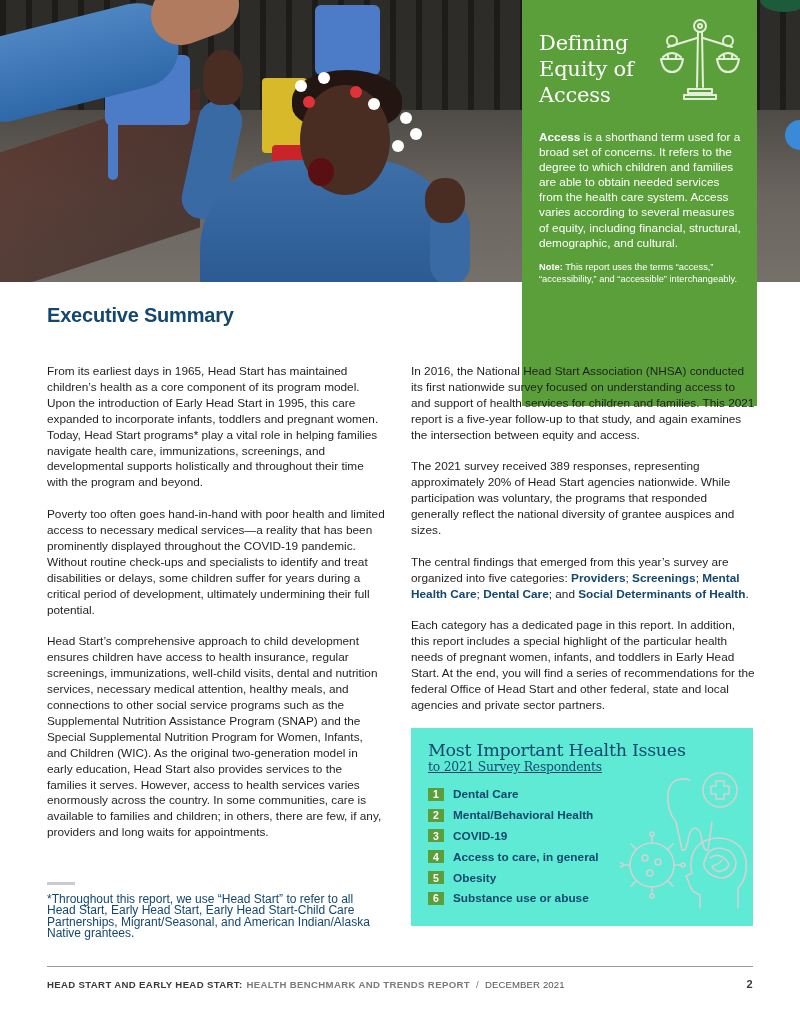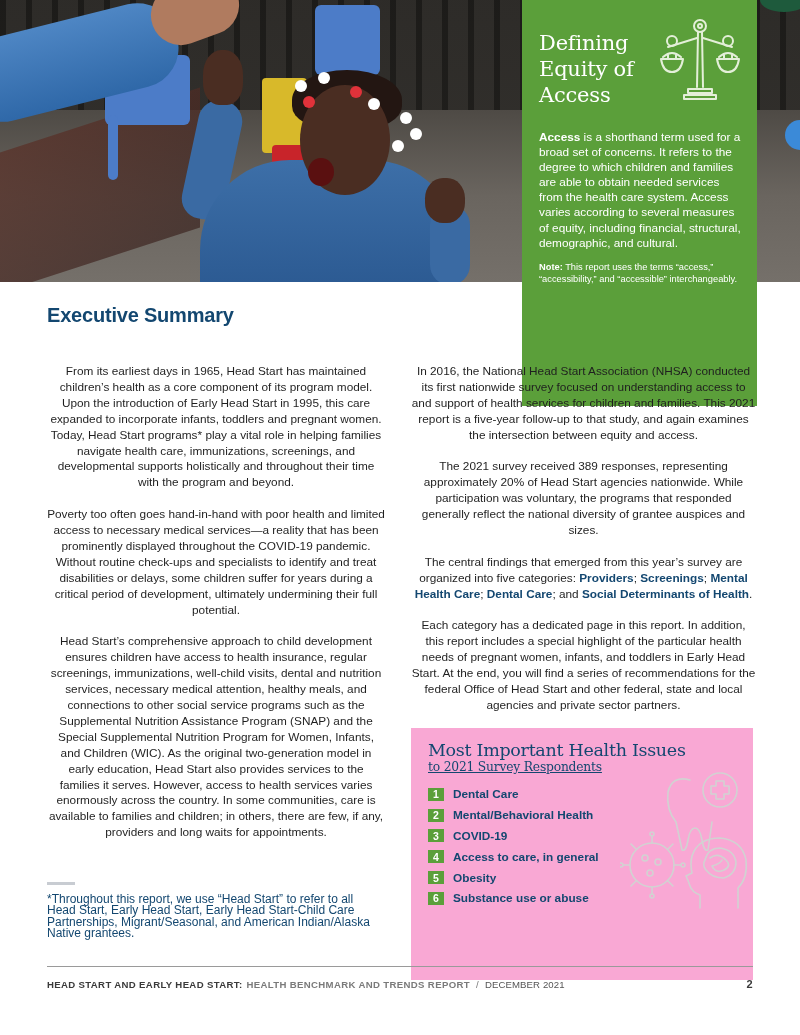--- a/index.html
+++ b/index.html
@@ -55,31 +55,31 @@
   .equity-note b { font-weight: 700; }
 
   
   .section-title {
     position: absolute; left: 47px; top: 304px; font-size: 20px; font-weight: 700;
     color: #134770; letter-spacing: -0.2px;
   }
   .col { position: absolute; font-size: 11.8px; line-height: 15.9px; color: #1f1f1f; }
   .col-left { left: 47px; top: 364px; width: 338px; }
   .col-right { left: 411px; top: 364px; width: 345px; }
-  .col p { margin-bottom: 15.9px; text-align: center; }
+  .col p { margin-bottom: 15.9px; }
   .col .hl { color: #134770; font-weight: 700; }
 
   .footnote-rule { position: absolute; left: 47px; top: 882px; width: 28px; height: 3px; background: #c8ccd2; }
   .footnote {
     position: absolute; left: 47px; top: 894px; width: 330px; font-size: 12px; line-height: 11.4px; color: #134770;
   }
 
   
   .issues-box {
-    position: absolute; left: 411px; top: 728px; width: 342px; height: 252px; background: #f9a8d4;
+    position: absolute; left: 411px; top: 728px; width: 342px; height: 198px; background: #5eead4;
     padding: 12px 0 0 17px;
   }
   .issues-title {
     font-family: "DejaVu Serif", "Liberation Serif", serif; font-size: 17.5px; color: #134770; letter-spacing: -0.3px;
   }
   .issues-sub {
     font-family: "DejaVu Serif", "Liberation Serif", serif; font-size: 12.3px; color: #134770; letter-spacing: -0.2px; text-decoration: underline;
   }
   .issues-list { list-style: none; margin-top: 10px; }
   .issues-list li { display: flex; align-items: center; height: 20.8px; }

